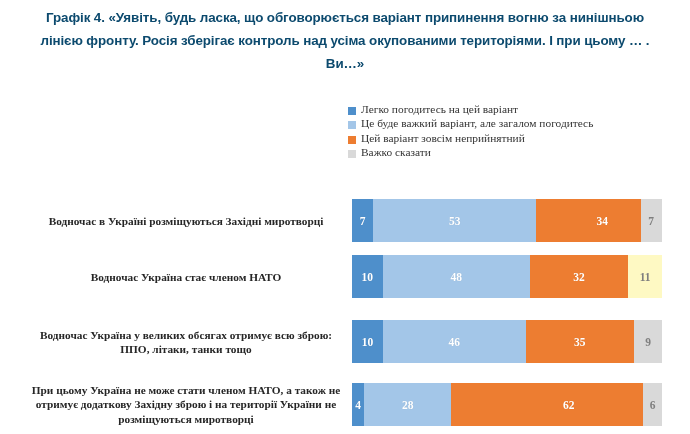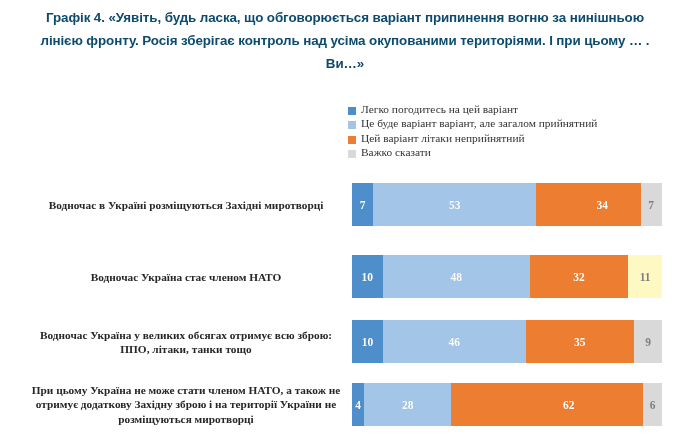--- a/index.html
+++ b/index.html
@@ -121,34 +121,34 @@
 
 <div id="chart-title">Графік 4. «Уявіть, будь ласка, що обговорюється варіант припинення вогню за нинішньою лінією фронту. Росія зберігає контроль над усіма окупованими територіями. І при цьому … . Ви…»</div>
 
 <div id="legend">
   <div class="legend-row">
     <span class="legend-swatch" style="background:#4e8fcb"></span>
     <span class="legend-label">Легко погодитесь на цей варіант</span>
   </div>
   <div class="legend-row">
     <span class="legend-swatch" style="background:#a3c6e8"></span>
-    <span class="legend-label">Це буде варіант варіант, але загалом прийнятний</span>
+    <span class="legend-label">Це буде важкий варіант, але загалом погодитесь</span>
   </div>
   <div class="legend-row">
     <span class="legend-swatch" style="background:#ed7d31"></span>
-    <span class="legend-label">Цей варіант літаки неприйнятний</span>
+    <span class="legend-label">Цей варіант зовсім неприйнятний</span>
   </div>
   <div class="legend-row">
     <span class="legend-swatch" style="background:#d9d9d9"></span>
     <span class="legend-label">Важко сказати</span>
   </div>
 </div>
 
 <div id="plot">
-    <div class="bar-row" style="top: 0;">
+    <div class="bar-row" style="top: 16px;">
       <div class="row-label">Водночас в Україні розміщуються Західні миротворці</div>
       <div class="bar-track">
         <div class="seg s0" title="Легко погодитесь на цей варіант" style="background: rgb(78, 143, 203); width: 6.93069%;">
           <span class="seg-val">7</span>
         </div>
         <div class="seg s1" title="Це буде важкий варіант, але загалом прийнятний" style="background: rgb(163, 198, 232); width: 52.4752%;">
           <span class="seg-val">53</span>
         </div>
         <div class="seg s2" title="Цей варіант зовсім неприйнятний" style="background: rgb(237, 125, 49); width: 33.6634%; padding-left: 28px;">
           <span class="seg-val">34</span>

